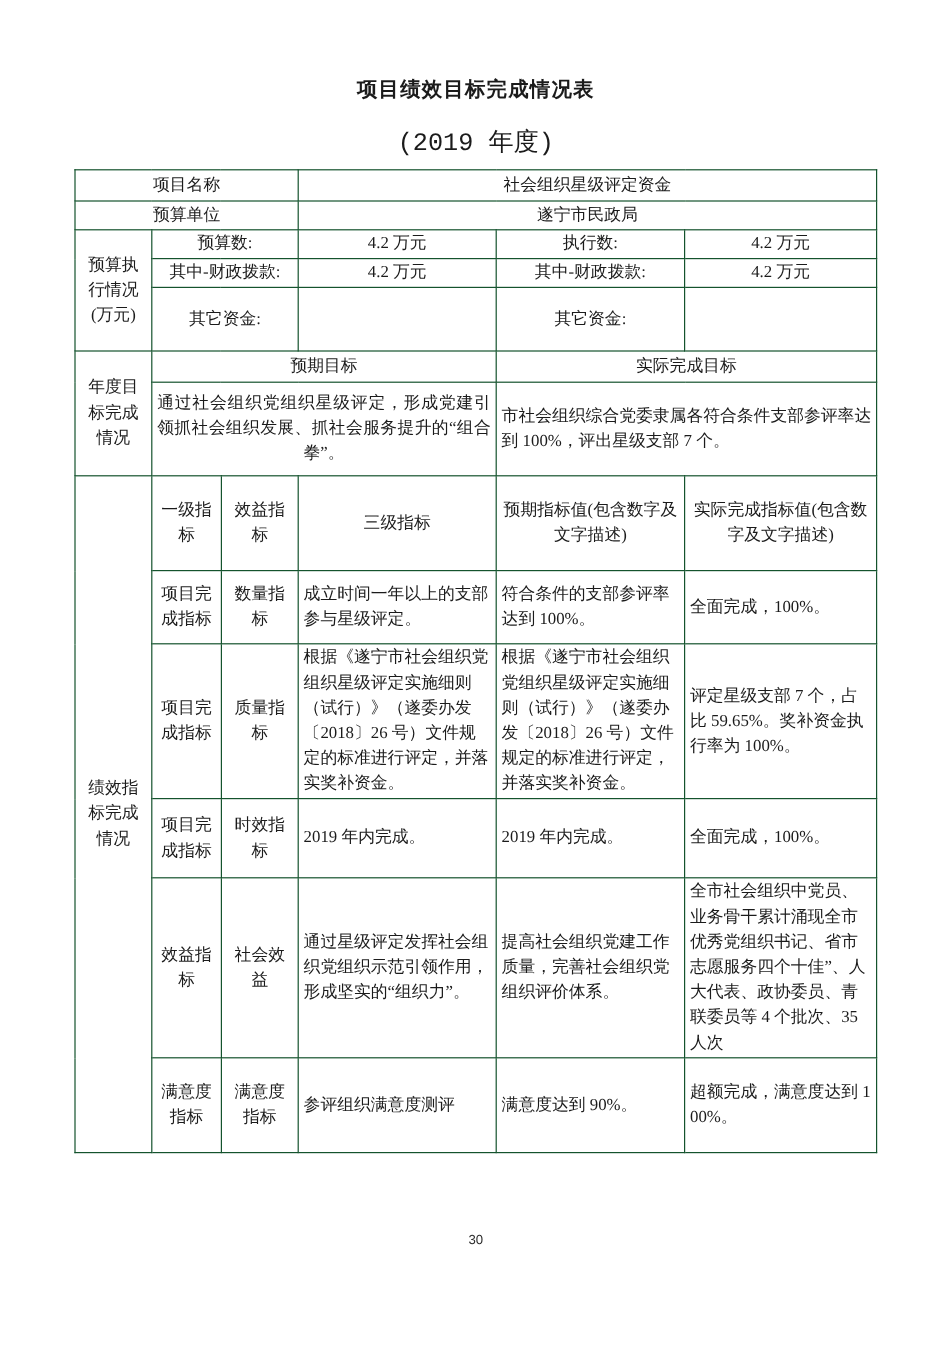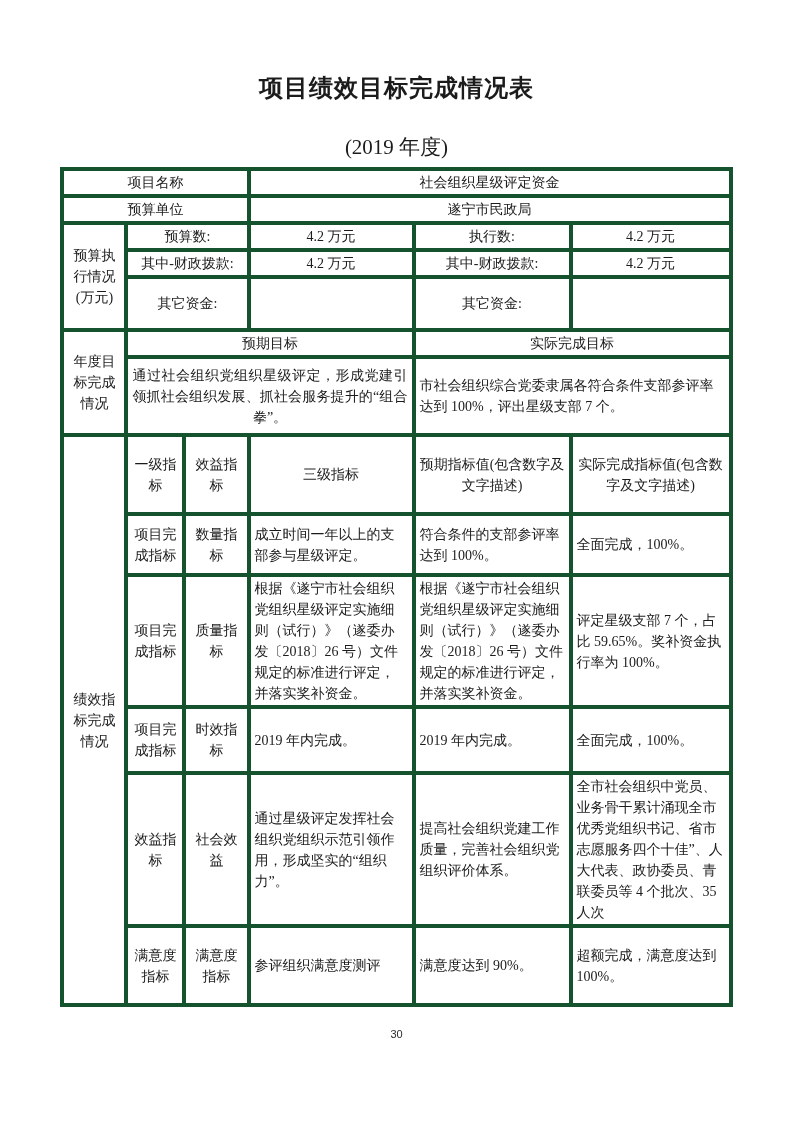--- a/index.html
+++ b/index.html
@@ -8,47 +8,48 @@
     background: #ffffff;
   }
   body {
     width: 793px;
     height: 1122px;
     position: relative;
     font-family: "Liberation Serif", "DejaVu Serif", serif;
     color: #1b1b1b;
   }
   .doc-title {
-    margin: 13px;
+    margin: 0;
     padding-top: 59px;
     text-align: center;
-    font-size: 24px;
+    font-size: 17px;
     font-weight: bold;
     letter-spacing: 1px;
     line-height: 32px;
   }
   .doc-subtitle {
     margin: 0;
     padding-top: 16px;
     text-align: center;
     font-size: 21px;
     font-weight: normal;
     line-height: 28px;
+    font-family: Liberation Mono, monospace;
   }
   table.perf {
     border-collapse: collapse;
     table-layout: fixed;
     width: 668px;
     margin: 6px auto 0 auto;
     font-size: 14px;
     line-height: 21px;
     color: #1b1b1b;
   }
   table.perf td {
-    border: 4px solid #14532d;
+    border: 1px solid #14532d;
     padding: 1px 4px;
     vertical-align: middle;
     overflow: hidden;
     word-break: break-all;
   }
   
   col.c1 { width: 64px; }
   col.c2 { width: 58px; }
   col.c3 { width: 64px; }
   col.c4 { width: 165px; }

